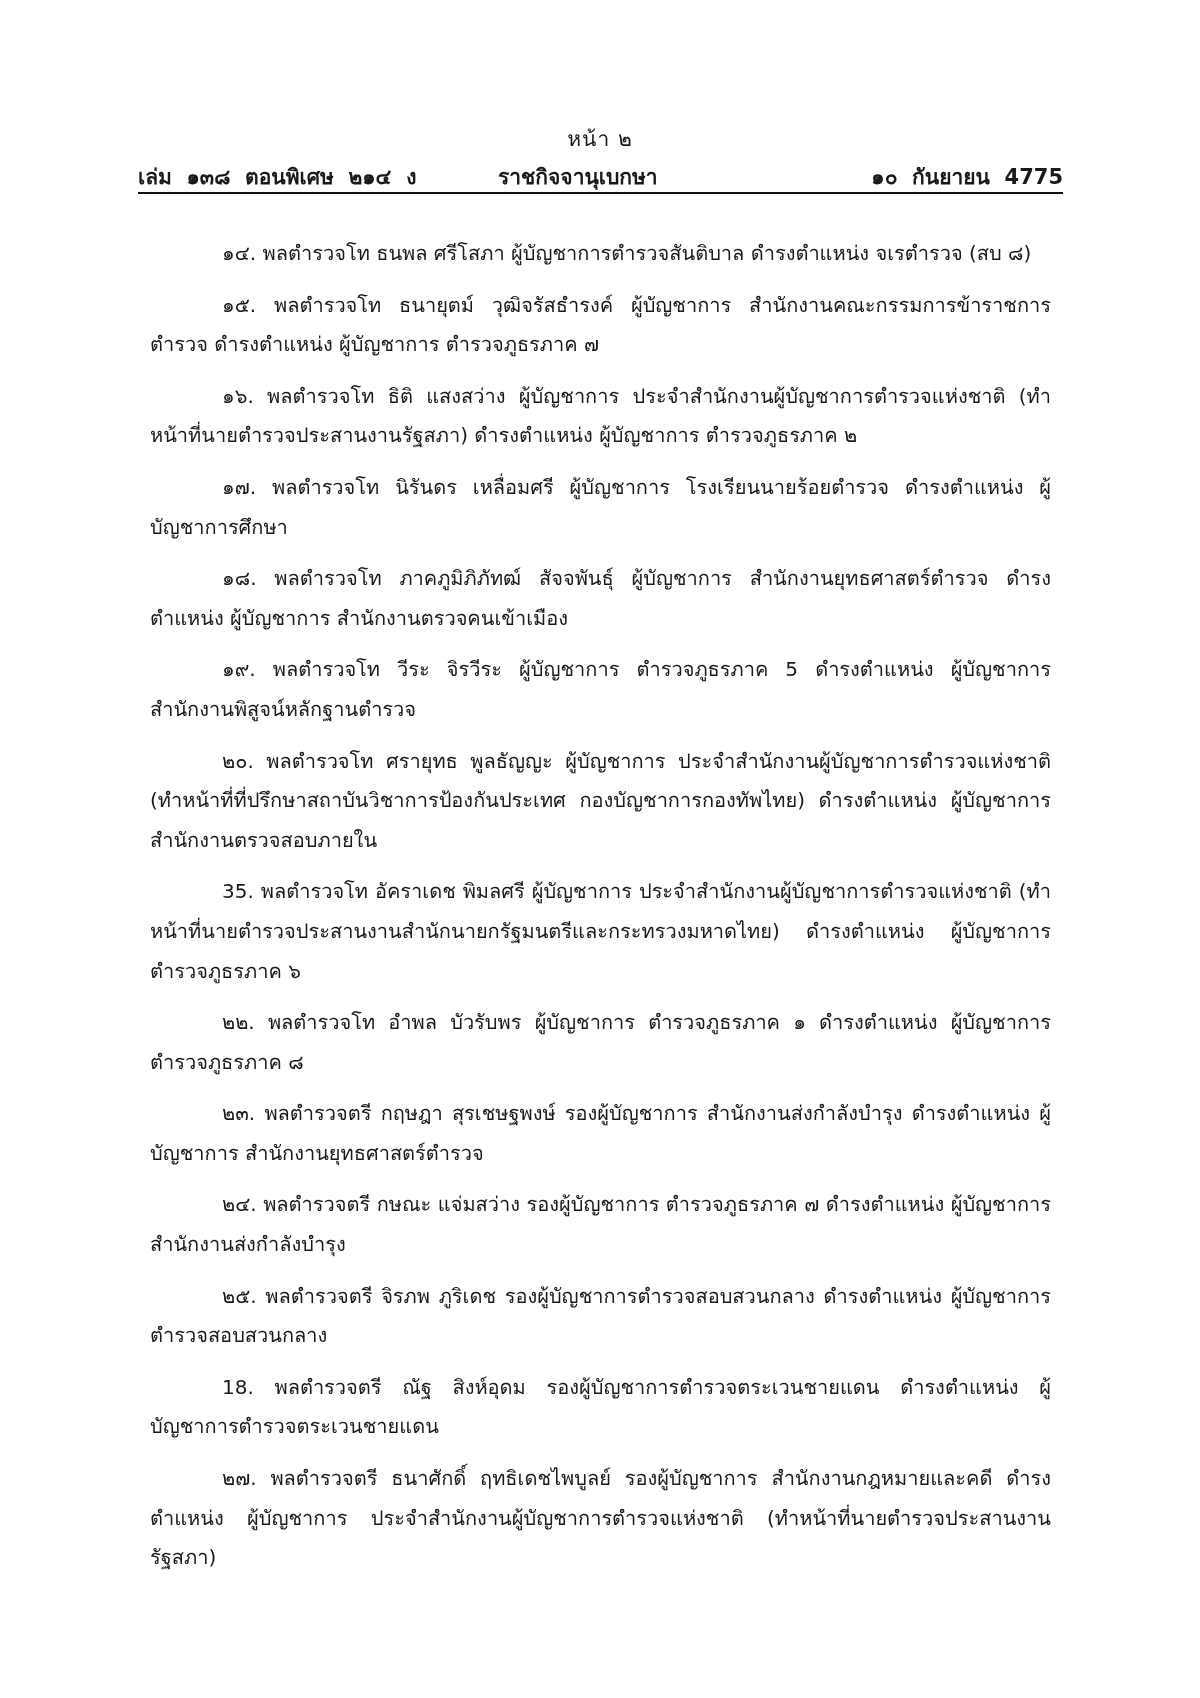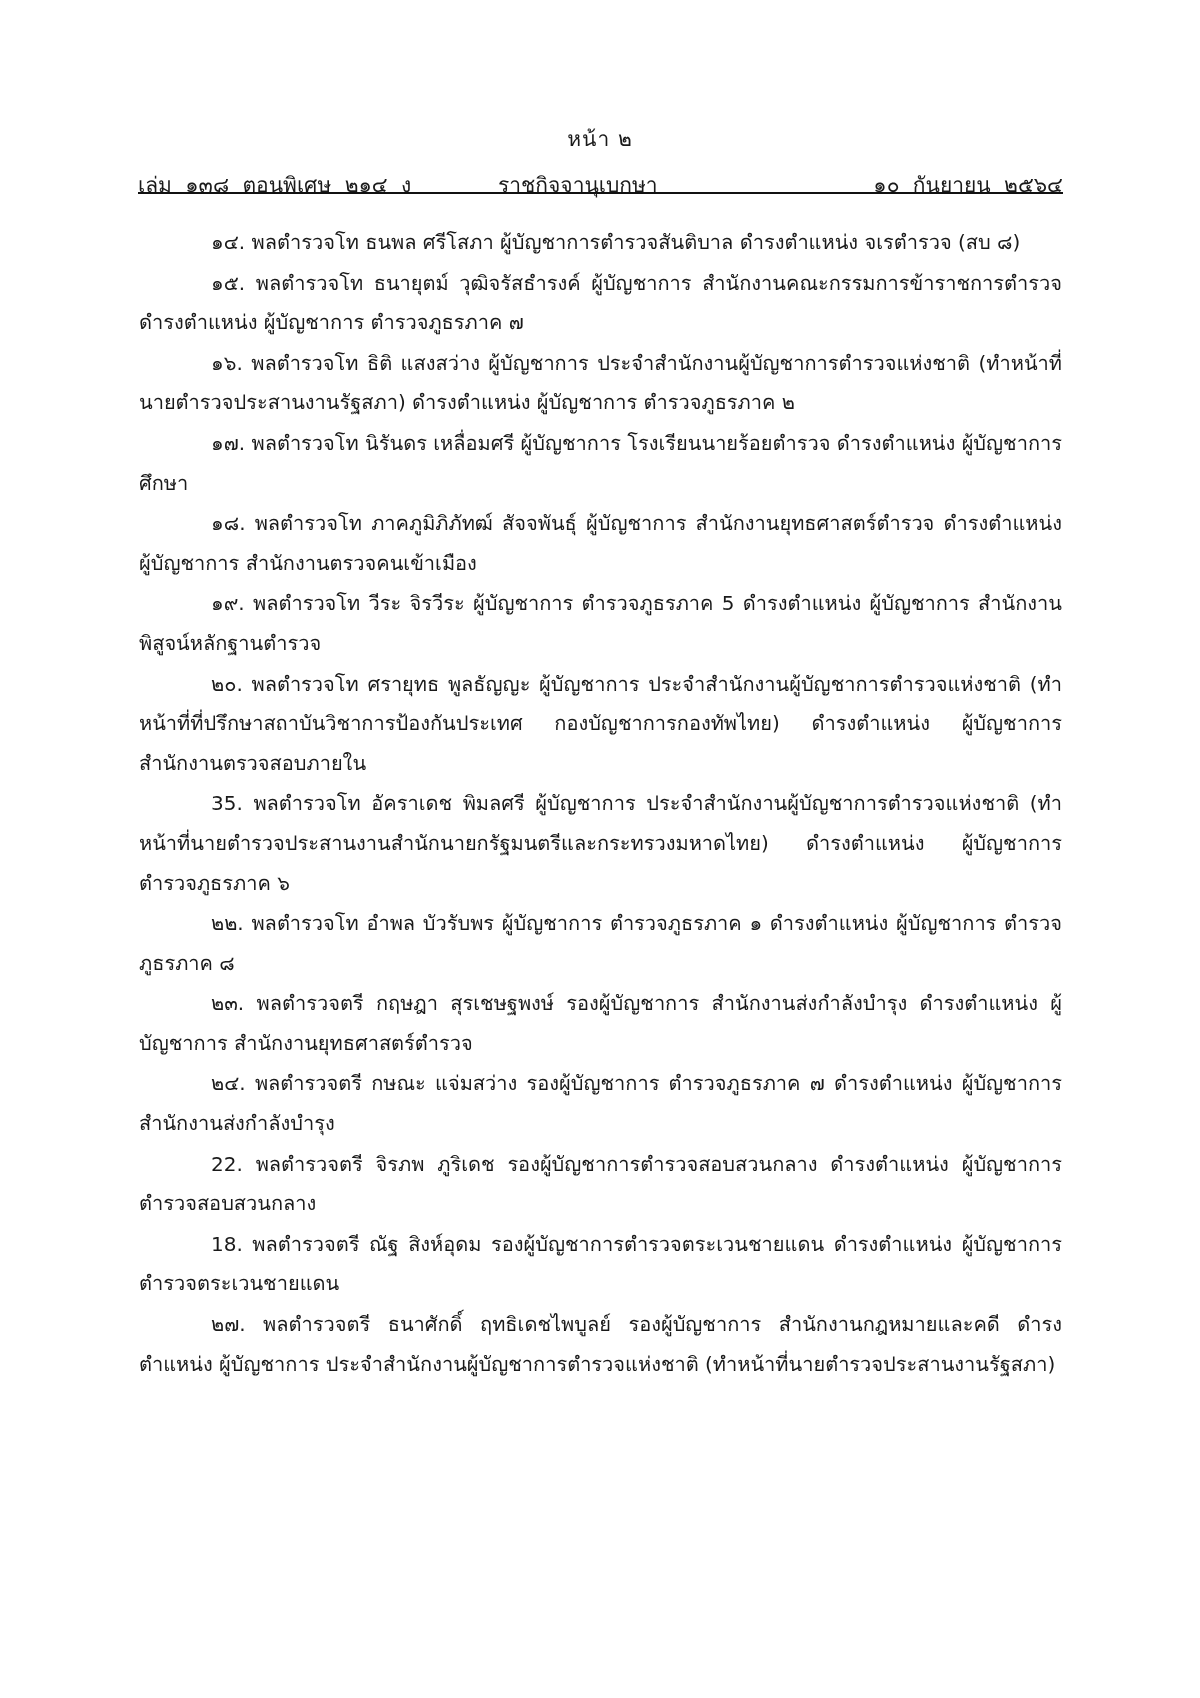--- a/index.html
+++ b/index.html
@@ -8,49 +8,49 @@
     font-family: "DejaVu Sans", sans-serif; color: #1a1a1a;
   }
   .page-num {
     position: absolute; top: 122px; left: 0; width: 1200px;
     text-align: center; font-size: 21px; letter-spacing: 1px;
   }
   .header {
     position: absolute; top: 160px; left: 138px; width: 925px; height: 32px;
     font-size: 21px; border-bottom: 2px solid #111; 
   }
-  .header span { position: absolute; top: 8px; white-space: pre; }
+  .header span { position: absolute; top: 0; white-space: pre; font-weight: bold; }
   .h-vol { left: 0; }
   .h-title { left: 360px; text-align: right; }
   .h-date { right: 0; }
   .body {
     position: absolute; top: 222px; left: 138px; width: 925px;
     font-size: 20px; line-height: 39.6px;
   }
-  .para { text-align: justify; text-indent: 72px; margin: 1px; }
+  .para { text-align: justify; text-indent: 72px; margin: 12px; }
 </style>
 </head>
 <body>
 
 <div class="page-num">หน้า ๒</div>
 
 <div class="header">
   <span class="h-vol">เล่ม  ๑๓๘  ตอนพิเศษ  ๒๑๔  ง</span>
   <span class="h-title">ราชกิจจานุเบกษา</span>
-  <span class="h-date">๑๐  กันยายน  ๒๕๖๔</span>
+  <span class="h-date">๑๐  กันยายน  4775</span>
 </div>
 
 <div class="body">
   <p class="para">๑๔. พลตำรวจโท ธนพล  ศรีโสภา  ผู้บัญชาการตำรวจสันติบาล  ดำรงตำแหน่ง  จเรตำรวจ (สบ  ๘)</p>
   <p class="para">๑๕. พลตำรวจโท ธนายุตม์  วุฒิจรัสธำรงค์  ผู้บัญชาการ  สำนักงานคณะกรรมการข้าราชการตำรวจ  ดำรงตำแหน่ง  ผู้บัญชาการ  ตำรวจภูธรภาค  ๗</p>
   <p class="para">๑๖. พลตำรวจโท ธิติ  แสงสว่าง  ผู้บัญชาการ  ประจำสำนักงานผู้บัญชาการตำรวจแห่งชาติ (ทำหน้าที่นายตำรวจประสานงานรัฐสภา)  ดำรงตำแหน่ง  ผู้บัญชาการ  ตำรวจภูธรภาค  ๒</p>
   <p class="para">๑๗. พลตำรวจโท นิรันดร  เหลื่อมศรี  ผู้บัญชาการ  โรงเรียนนายร้อยตำรวจ  ดำรงตำแหน่ง ผู้บัญชาการศึกษา</p>
   <p class="para">๑๘. พลตำรวจโท ภาคภูมิภิภัทฒ์  สัจจพันธุ์  ผู้บัญชาการ  สำนักงานยุทธศาสตร์ตำรวจ ดำรงตำแหน่ง  ผู้บัญชาการ  สำนักงานตรวจคนเข้าเมือง</p>
   <p class="para">๑๙. พลตำรวจโท วีระ  จิรวีระ  ผู้บัญชาการ  ตำรวจภูธรภาค  5  ดำรงตำแหน่ง  ผู้บัญชาการ สำนักงานพิสูจน์หลักฐานตำรวจ</p>
   <p class="para">๒๐. พลตำรวจโท ศรายุทธ  พูลธัญญะ  ผู้บัญชาการ  ประจำสำนักงานผู้บัญชาการตำรวจแห่งชาติ  (ทำหน้าที่ที่ปรึกษาสถาบันวิชาการป้องกันประเทศ  กองบัญชาการกองทัพไทย)  ดำรงตำแหน่ง ผู้บัญชาการ  สำนักงานตรวจสอบภายใน</p>
   <p class="para">35. พลตำรวจโท อัคราเดช  พิมลศรี  ผู้บัญชาการ  ประจำสำนักงานผู้บัญชาการตำรวจแห่งชาติ (ทำหน้าที่นายตำรวจประสานงานสำนักนายกรัฐมนตรีและกระทรวงมหาดไทย)  ดำรงตำแหน่ง ผู้บัญชาการ  ตำรวจภูธรภาค  ๖</p>
   <p class="para">๒๒. พลตำรวจโท อำพล  บัวรับพร  ผู้บัญชาการ  ตำรวจภูธรภาค  ๑  ดำรงตำแหน่ง ผู้บัญชาการ  ตำรวจภูธรภาค  ๘</p>
   <p class="para">๒๓. พลตำรวจตรี กฤษฎา  สุรเชษฐพงษ์  รองผู้บัญชาการ  สำนักงานส่งกำลังบำรุง ดำรงตำแหน่ง  ผู้บัญชาการ  สำนักงานยุทธศาสตร์ตำรวจ</p>
   <p class="para">๒๔. พลตำรวจตรี กษณะ  แจ่มสว่าง  รองผู้บัญชาการ  ตำรวจภูธรภาค  ๗  ดำรงตำแหน่ง ผู้บัญชาการ  สำนักงานส่งกำลังบำรุง</p>
-  <p class="para">22. พลตำรวจตรี จิรภพ  ภูริเดช  รองผู้บัญชาการตำรวจสอบสวนกลาง  ดำรงตำแหน่ง ผู้บัญชาการตำรวจสอบสวนกลาง</p>
+  <p class="para">๒๕. พลตำรวจตรี จิรภพ  ภูริเดช  รองผู้บัญชาการตำรวจสอบสวนกลาง  ดำรงตำแหน่ง ผู้บัญชาการตำรวจสอบสวนกลาง</p>
   <p class="para">18. พลตำรวจตรี ณัฐ  สิงห์อุดม  รองผู้บัญชาการตำรวจตระเวนชายแดน  ดำรงตำแหน่ง ผู้บัญชาการตำรวจตระเวนชายแดน</p>
   <p class="para">๒๗. พลตำรวจตรี ธนาศักดิ์  ฤทธิเดชไพบูลย์  รองผู้บัญชาการ  สำนักงานกฎหมายและคดี ดำรงตำแหน่ง  ผู้บัญชาการ  ประจำสำนักงานผู้บัญชาการตำรวจแห่งชาติ  (ทำหน้าที่นายตำรวจประสานงานรัฐสภา)</p>
 </div>
 
 </body></html>

